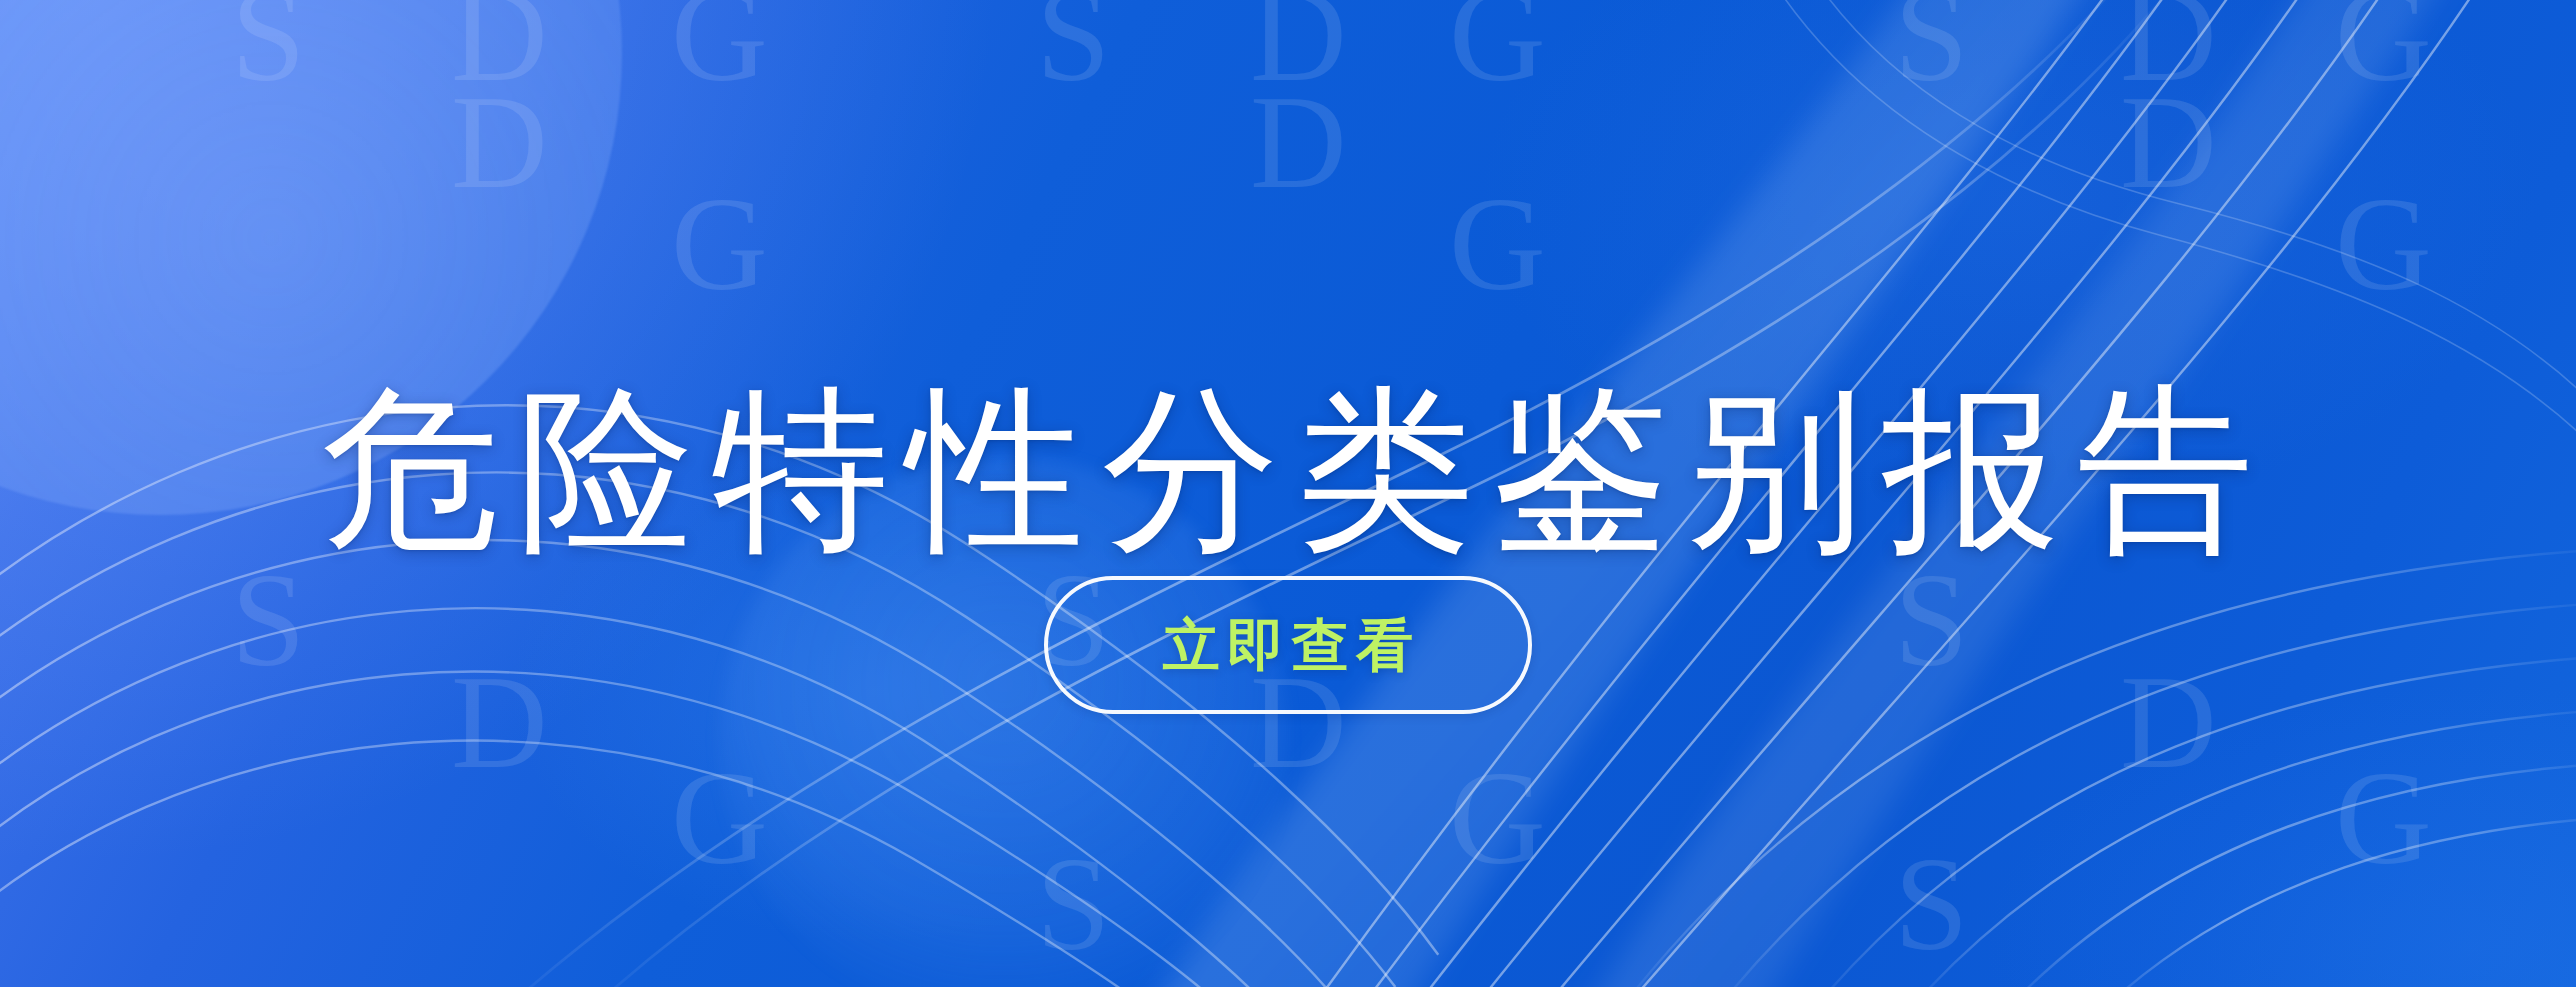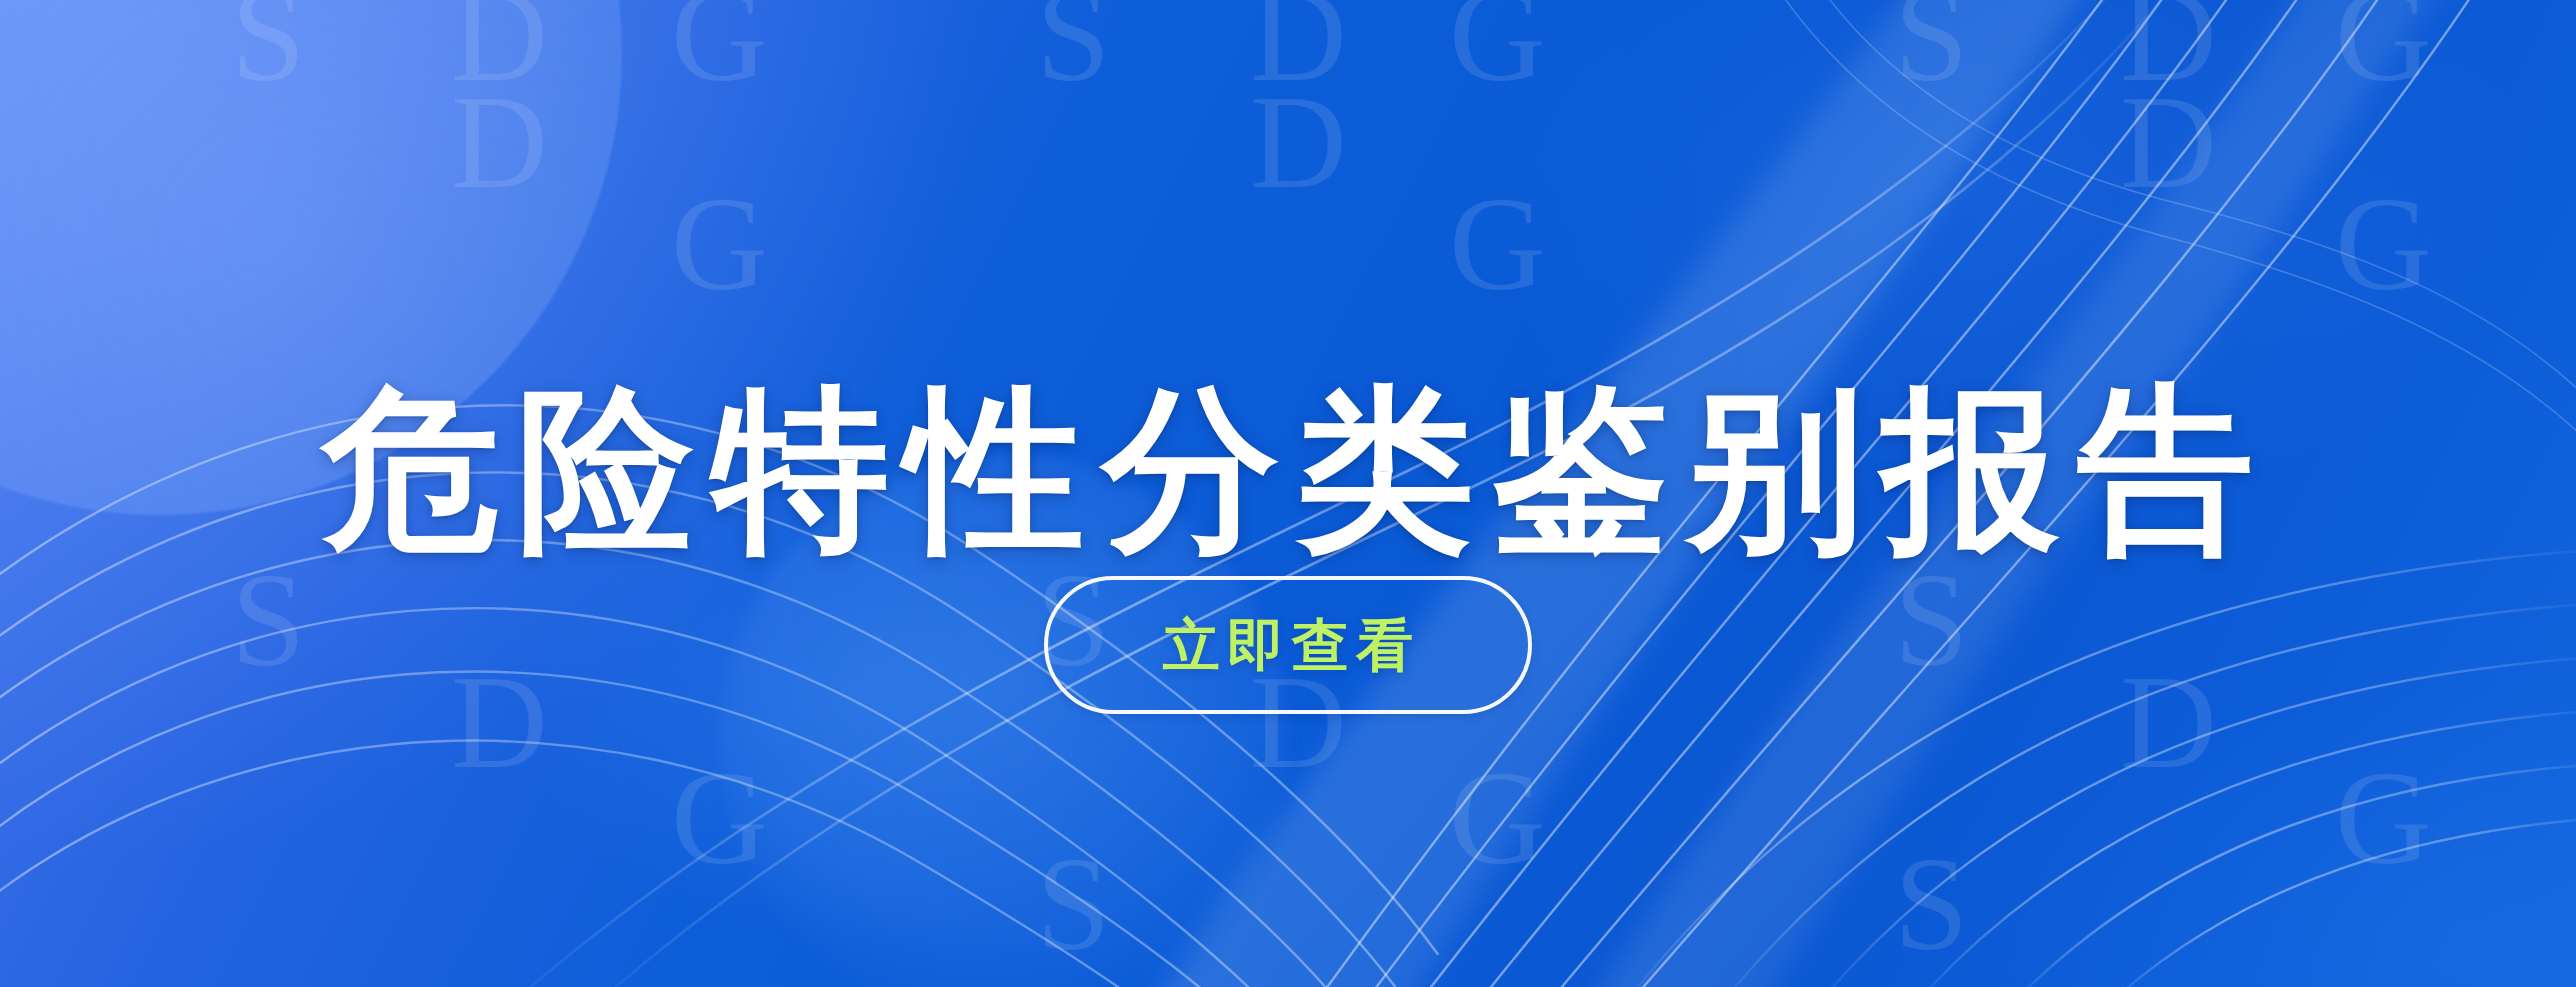--- a/index.html
+++ b/index.html
@@ -113,21 +113,21 @@
     position: absolute;
     left: 0;
     right: 0;
     top: 252px;
     text-align: center;
     color: #ffffff;
     font-size: 177px;
     line-height: 1.12;
     letter-spacing: 18px;
     text-indent: 18px;
-    font-weight: 700;
+    font-weight: 400;
     text-shadow:
        0 3.2px 14px rgba(3,30,90,0.30),
        0 1.1px 2.7px  rgba(3,30,90,0.22);
     white-space: nowrap;
   }
 
   #cta-wrap {
     position: absolute;
     left: 0;
     right: 0;

